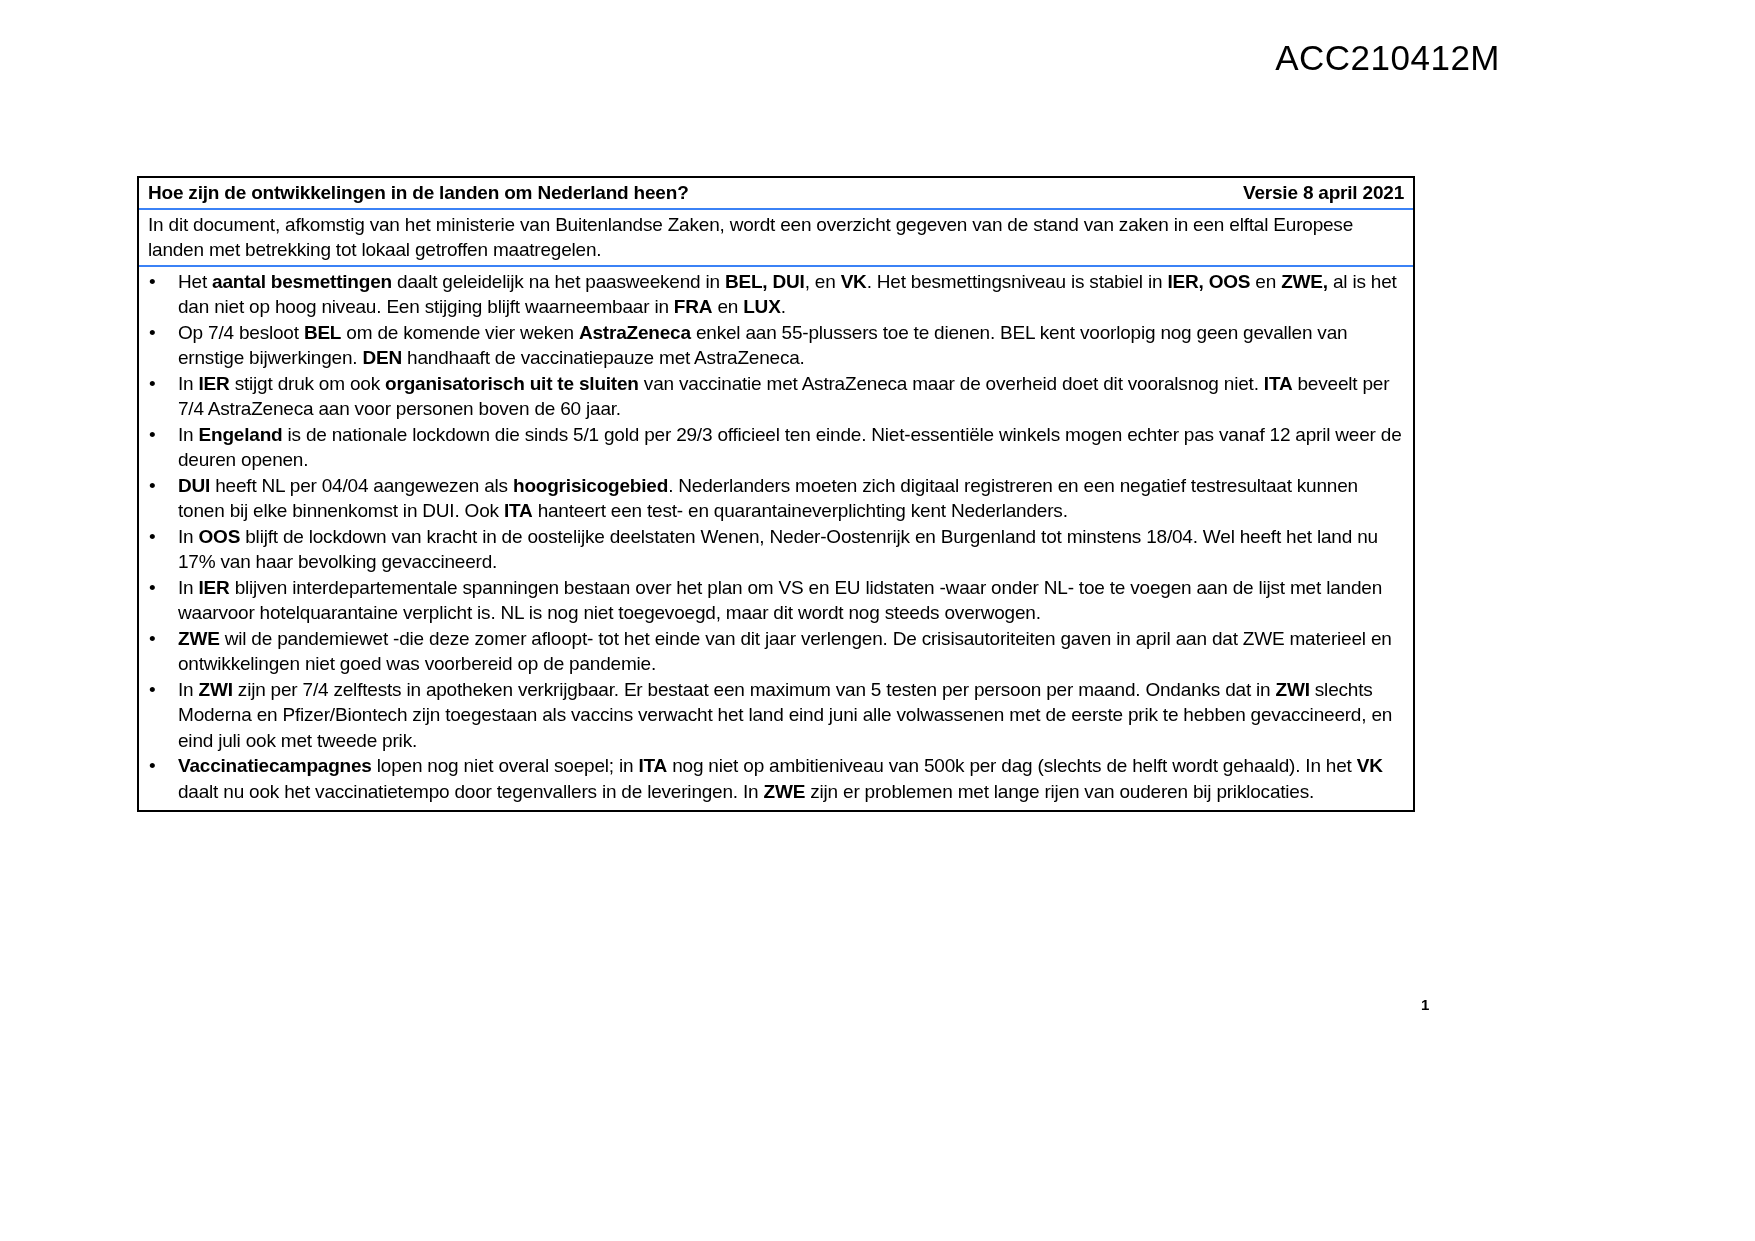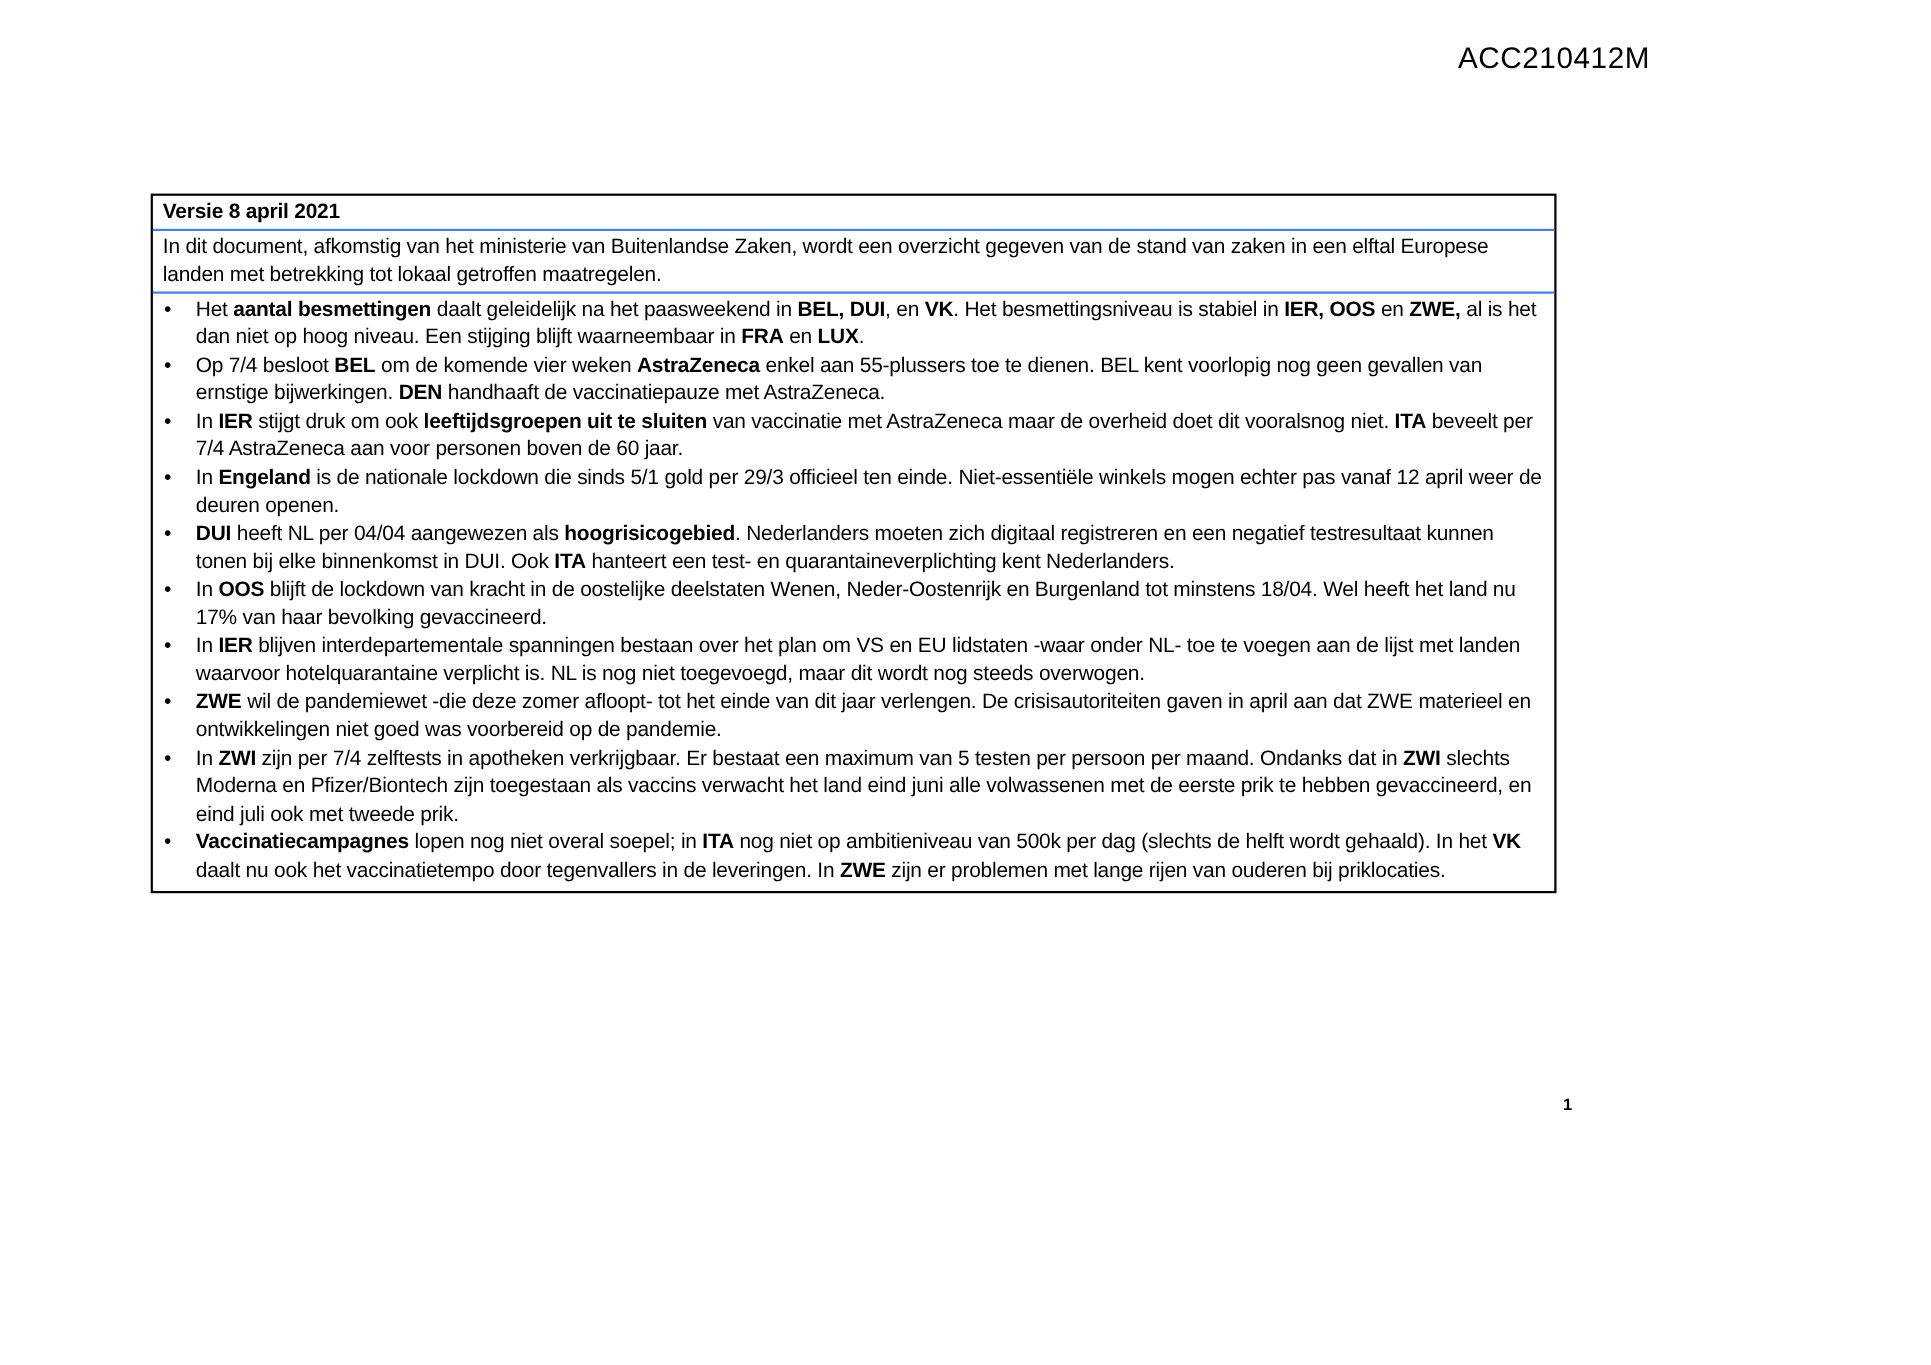--- a/index.html
+++ b/index.html
@@ -9,21 +9,21 @@
     height: 1241px;
     position: relative;
     font-family: "Liberation Sans", sans-serif;
     color: #000000;
     overflow: hidden;
   }
   .doc-code {
     position: absolute;
     top: 38px;
     right: 255px;
-    font-size: 27px;
+    font-size: 35px;
     letter-spacing: 0.5px;
   }
   .doc-table {
     position: absolute;
     left: 137px;
     top: 176px;
     width: 1278px;
     border: 2px solid #000;
     font-size: 19px;
     letter-spacing: -0.2px;
@@ -54,30 +54,31 @@
     font-weight: bold;
   }
 </style>
 </head>
 <body>
 
 <div class="doc-code">ACC210412M</div>
 
 <div class="doc-table">
   <div class="row row-header">
+    <span>Hoe zijn de ontwikkelingen in de landen om Nederland heen?</span>
     <span>Versie 8 april 2021</span>
   </div>
   <div class="row row-intro">
     <span>In dit document, afkomstig van het ministerie van Buitenlandse Zaken, wordt een overzicht gegeven van de stand van zaken in een elftal Europese landen met betrekking tot lokaal getroffen maatregelen.</span>
   </div>
   <div class="row row-highlights">
     <ul class="highlights">
         <li class="bullet"><span>Het </span><span class="bold">aantal besmettingen</span><span> daalt geleidelijk na het paasweekend in </span><span class="bold">BEL, DUI</span><span>, en </span><span class="bold">VK</span><span>. Het besmettingsniveau is stabiel in </span><span class="bold">IER, OOS</span><span> en </span><span class="bold">ZWE,</span><span> al is het dan niet op hoog niveau. Een stijging blijft waarneembaar in </span><span class="bold">FRA</span><span> en </span><span class="bold">LUX</span><span>.</span></li>
         <li class="bullet"><span>Op 7/4 besloot </span><span class="bold">BEL</span><span> om de komende vier weken </span><span class="bold">AstraZeneca</span><span> enkel aan 55-plussers toe te dienen. BEL kent voorlopig nog geen gevallen van ernstige bijwerkingen. </span><span class="bold">DEN</span><span> handhaaft de vaccinatiepauze met AstraZeneca.</span></li>
-        <li class="bullet"><span>In </span><span class="bold">IER</span><span> stijgt druk om ook </span><span class="bold">leeftijdsgroepen uit te sluiten</span><span> van vaccinatie met AstraZeneca maar de overheid doet dit vooralsnog niet. </span><span class="bold">ITA</span><span> beveelt per 7/4 AstraZeneca aan voor personen boven de 60 jaar.</span></li>
+        <li class="bullet"><span>In </span><span class="bold">IER</span><span> stijgt druk om ook </span><span class="bold">organisatorisch uit te sluiten</span><span> van vaccinatie met AstraZeneca maar de overheid doet dit vooralsnog niet. </span><span class="bold">ITA</span><span> beveelt per 7/4 AstraZeneca aan voor personen boven de 60 jaar.</span></li>
         <li class="bullet"><span>In </span><span class="bold">Engeland</span><span> is de nationale lockdown die sinds 5/1 gold per 29/3 officieel ten einde. Niet-essentiële winkels mogen echter pas vanaf 12 april weer de deuren openen.</span></li>
         <li class="bullet"><span class="bold">DUI</span><span> heeft NL per 04/04  aangewezen als </span><span class="bold">hoogrisicogebied</span><span>. Nederlanders moeten zich digitaal registreren en een negatief testresultaat kunnen tonen bij elke binnenkomst in DUI. Ook </span><span class="bold">ITA</span><span> hanteert een test- en quarantaineverplichting kent Nederlanders.</span></li>
         <li class="bullet"><span>In </span><span class="bold">OOS</span><span> blijft de lockdown van kracht in de oostelijke deelstaten Wenen, Neder-Oostenrijk en Burgenland tot minstens 18/04. Wel heeft het land nu 17% van haar bevolking gevaccineerd.</span></li>
         <li class="bullet"><span>In </span><span class="bold">IER</span><span> blijven interdepartementale spanningen bestaan over het plan om VS en EU lidstaten -waar onder NL- toe te voegen aan de lijst met landen waarvoor hotelquarantaine verplicht is. NL is nog niet toegevoegd, maar dit wordt nog steeds overwogen.</span></li>
         <li class="bullet"><span class="bold">ZWE</span><span> wil de pandemiewet -die deze zomer afloopt- tot het einde van dit jaar verlengen. De crisisautoriteiten gaven in april aan dat ZWE materieel en ontwikkelingen niet goed was voorbereid op de pandemie.</span></li>
         <li class="bullet"><span>In </span><span class="bold">ZWI</span><span> zijn per 7/4 zelftests in apotheken verkrijgbaar. Er bestaat een maximum van 5 testen per persoon per maand. Ondanks dat in </span><span class="bold">ZWI</span><span> slechts Moderna en Pfizer/Biontech zijn toegestaan als vaccins verwacht het land eind juni alle volwassenen met de eerste prik te hebben gevaccineerd, en eind juli ook met tweede prik.</span></li>
         <li class="bullet"><span class="bold">Vaccinatiecampagnes</span><span> lopen nog niet overal soepel; in </span><span class="bold">ITA</span><span> nog niet op ambitieniveau van 500k per dag (slechts de helft wordt gehaald). In het </span><span class="bold">VK</span><span> daalt nu ook het vaccinatietempo door tegenvallers in de leveringen. In </span><span class="bold">ZWE</span><span> zijn er problemen met lange rijen van ouderen bij priklocaties.</span></li>
       </ul>
   </div>
 </div>

